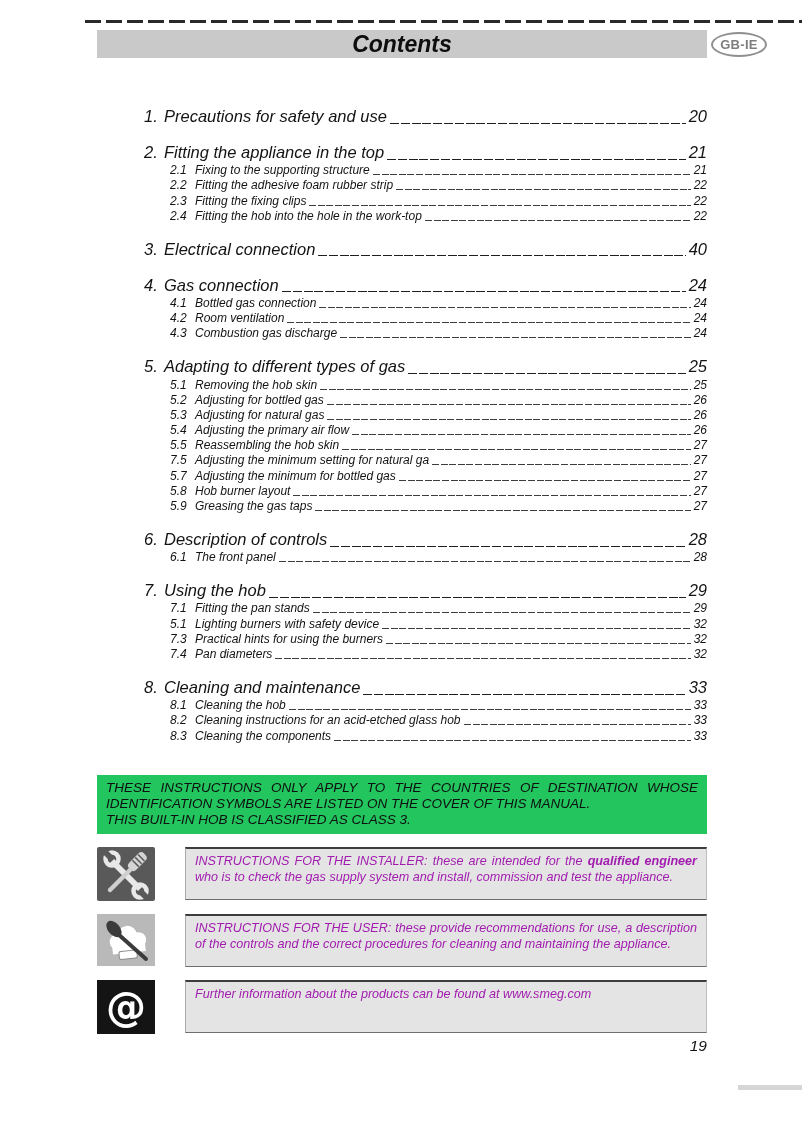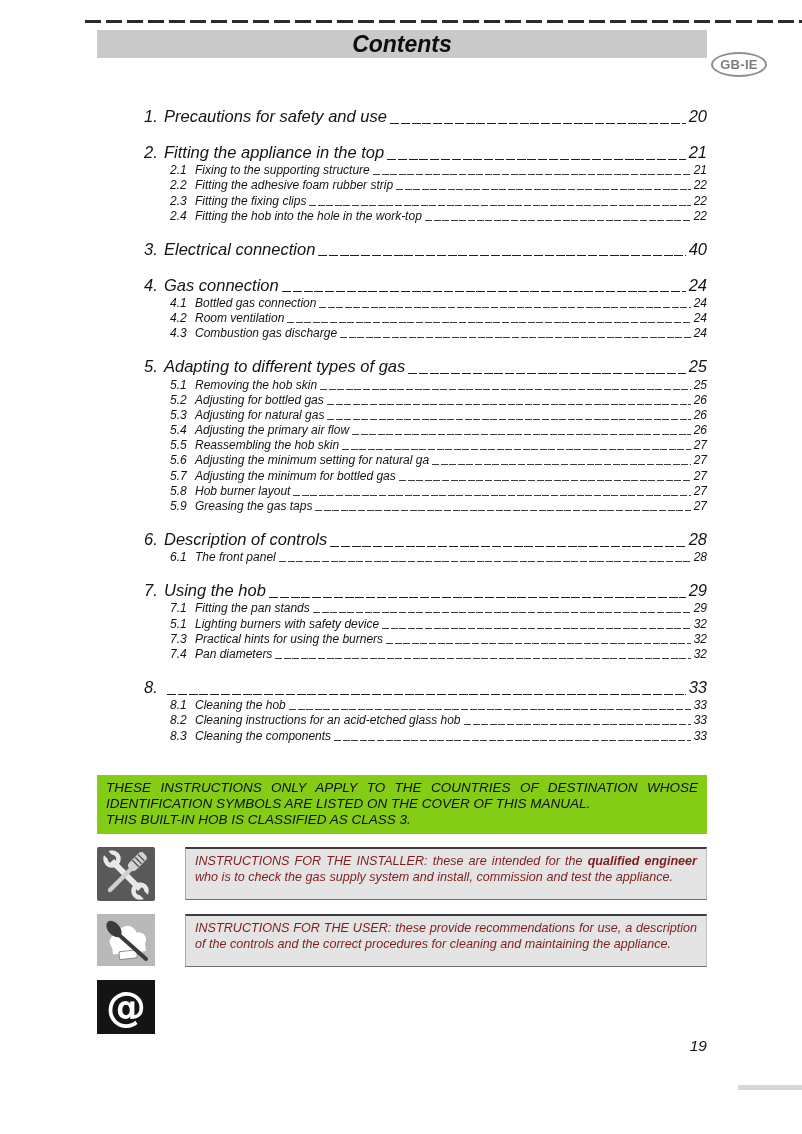--- a/index.html
+++ b/index.html
@@ -17,21 +17,21 @@
   
   .header-bar { position:absolute; top:30px; left:97px; width:610px; height:28px; background:#c9c9c9; }
   .header-bar h1 {
     margin:0; font-size:23px; font-weight:bold; font-style:italic;
     text-align:center; line-height:28px; color:#0d0d0d;
   }
   .badge {
     position:absolute; top:32px; left:711px; width:52px; height:21px;
     border:2px solid #8f8f8f; border-radius:50%;
     display:flex; align-items:center; justify-content:center;
-    font-size:13px; font-weight:bold; color:#7d7d7d; letter-spacing:0.3px; background:#fff;margin-top:20px;
+    font-size:13px; font-weight:bold; color:#7d7d7d; letter-spacing:0.3px; background:#fff;
   }
 
   
   .toc { position:absolute; top:104px; left:97px; width:610px; }
   .toc-group { margin-bottom:14px; }
   .toc-row { display:flex; align-items:flex-end; font-style:italic; color:#131313; box-sizing:border-box; width:100%; }
   .toc-row.main { font-size:16.5px; height:22px; padding-left:47px; }
   .toc-row.sub  { font-size:12px;  height:15.2px; padding-left:73px; }
   .main > .toc-num { width:20px; flex:none; }
   .sub  > .toc-num { width:25px; flex:none; }
@@ -43,36 +43,36 @@
     background-size:100% 1.3px; background-repeat:no-repeat; background-position:0 100%;
   }
   .sub .leader {
     background-image:repeating-linear-gradient(90deg,#3c3c3c 0 7px, transparent 7px 8.6px);
     background-size:100% 1px; margin-bottom:2px;
   }
 
   
   .notice {
     position:absolute; top:775px; left:97px; width:610px; box-sizing:border-box;
-    background:#84cc16; padding:5px 9px; font-style:italic; font-size:13.5px;
+    background:#22c55e; padding:5px 9px; font-style:italic; font-size:13.5px;
     line-height:16.2px; text-align:justify; color:#0f0f0f;
   }
   .notice p { margin:0; }
 
   
   .info-blocks { position:absolute; top:847px; left:97px; width:610px; }
   .info-row { display:flex; align-items:flex-start; margin-bottom:13px; }
   .info-icon { width:58px; flex:none; margin-right:30px; }
   .info-icon svg { display:block; }
   .info-text {
     flex:1 1 auto; box-sizing:border-box; min-height:53px;
     background:#e4e4e4; border-top:2px solid #3d3d3d; border-bottom:1px solid #6e6e6e;
     border-left:1px solid #ababab; border-right:1px solid #bdbdbd;
     padding:5px 9px 6px 9px; font-style:italic; font-size:12.6px; line-height:15.9px;
-    text-align:justify; color:#7f1d1d;
+    text-align:justify; color:#a21caf;
   }
   .info-text .bold { font-weight:bold; }
 
   
   .footer-page {
     position:absolute; top:1037px; left:97px; width:610px; text-align:right;
     font-style:italic; font-size:15.5px; color:#141414;
   }
 </style>
 </head>
@@ -192,21 +192,21 @@
           <span class="leader"></span>
           <span class="toc-page">26</span>
         </div>
         <div class="toc-row sub">
           <span class="toc-num">5.5</span>
           <span class="toc-title">Reassembling the hob skin</span>
           <span class="leader"></span>
           <span class="toc-page">27</span>
         </div>
         <div class="toc-row sub">
-          <span class="toc-num">5.6</span>
+          <span class="toc-num">7.5</span>
           <span class="toc-title">Adjusting the minimum setting for natural ga</span>
           <span class="leader"></span>
           <span class="toc-page">27</span>
         </div>
         <div class="toc-row sub">
           <span class="toc-num">5.7</span>
           <span class="toc-title">Adjusting the minimum for bottled gas</span>
           <span class="leader"></span>
           <span class="toc-page">27</span>
         </div>
@@ -265,20 +265,21 @@
         <div class="toc-row sub">
           <span class="toc-num">7.4</span>
           <span class="toc-title">Pan diameters</span>
           <span class="leader"></span>
           <span class="toc-page">32</span>
         </div>
       </div>
       <div class="toc-group">
         <div class="toc-row main">
           <span class="toc-num">8.</span>
+          <span class="toc-title">Cleaning and maintenance</span>
           <span class="leader"></span>
           <span class="toc-page">33</span>
         </div>
         <div class="toc-row sub">
           <span class="toc-num">8.1</span>
           <span class="toc-title">Cleaning the hob</span>
           <span class="leader"></span>
           <span class="toc-page">33</span>
         </div>
         <div class="toc-row sub">
@@ -339,18 +340,19 @@
         </div>
         <div class="info-text"><span>INSTRUCTIONS FOR THE USER: these provide recommendations for use, a description of the controls and the correct procedures for cleaning and maintaining the appliance.</span></div>
       </div>
       <div class="info-row">
         <div class="info-icon">
           <svg width="58" height="54" viewBox="0 0 58 54">
             <rect width="58" height="54" fill="#141414"></rect>
             <text x="29" y="41" text-anchor="middle" font-family="DejaVu Sans, sans-serif" font-size="40" font-weight="bold" fill="#ffffff">@</text>
           </svg>
         </div>
+        <div class="info-text"><span>Further information about the products can be found at www.smeg.com</span></div>
       </div>
     </div>
 
   <div class="footer-page">19</div>
   <div class="corner-artifact"></div>
 </div>
 
 </body></html>

